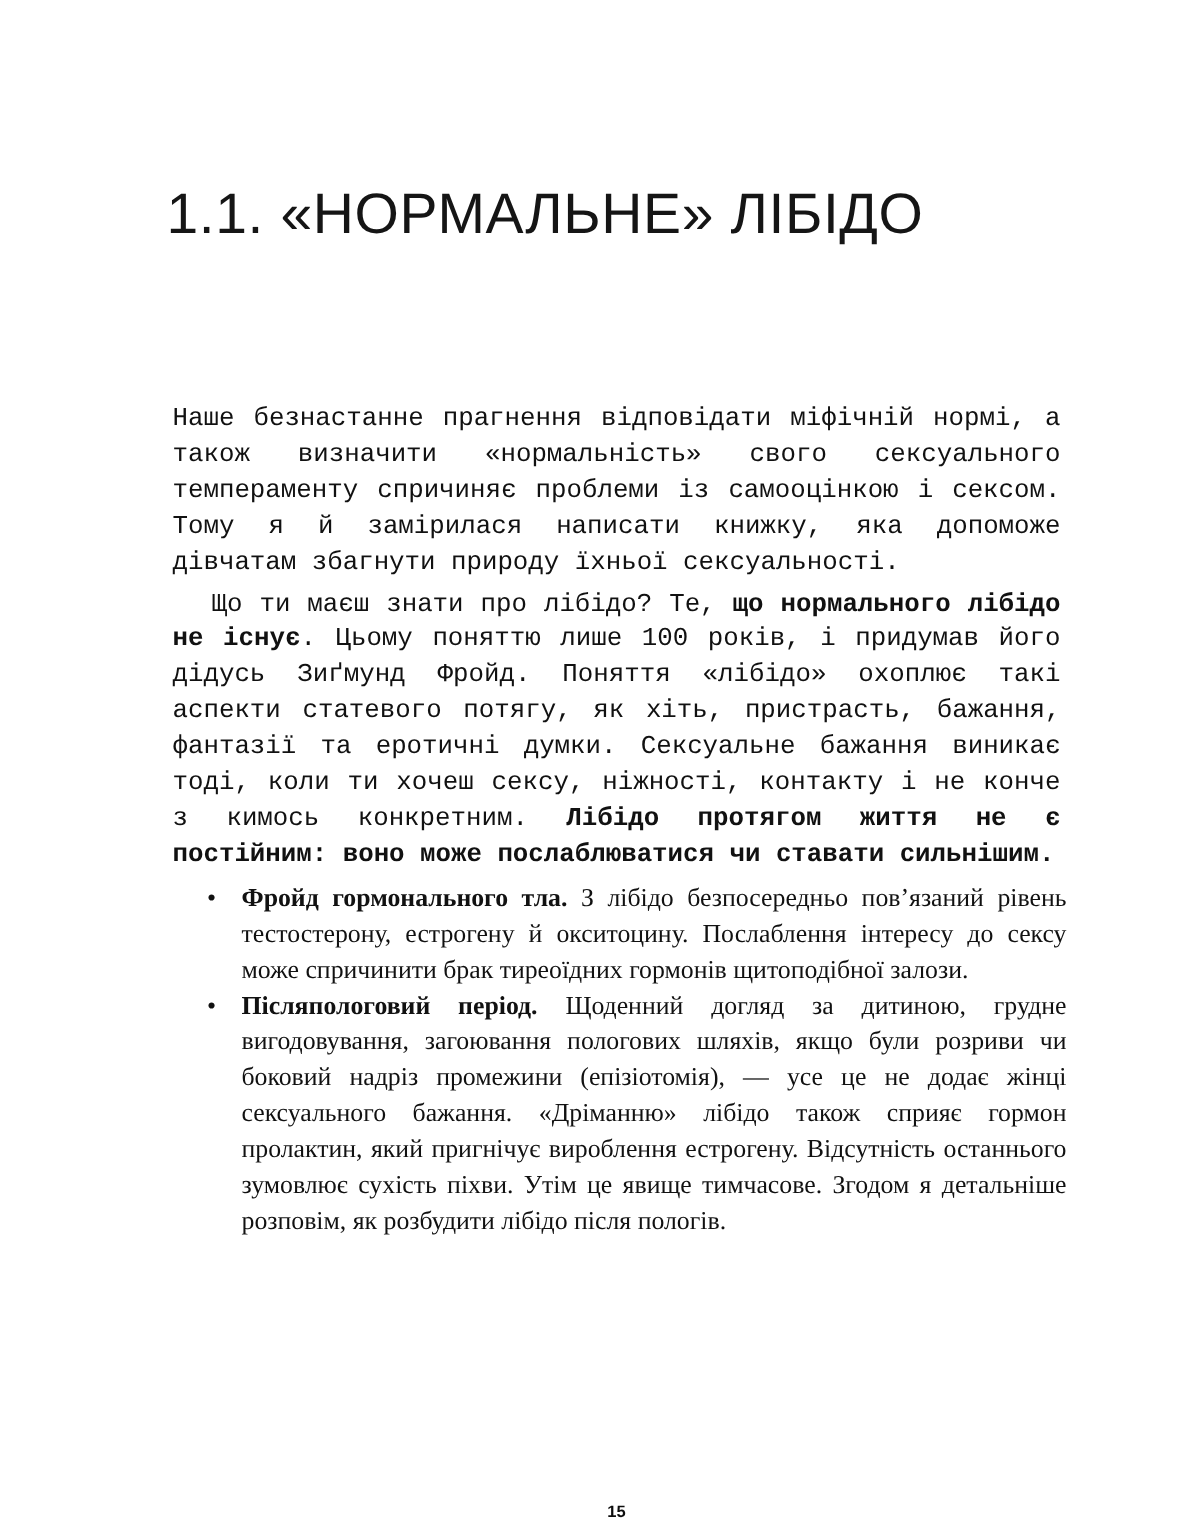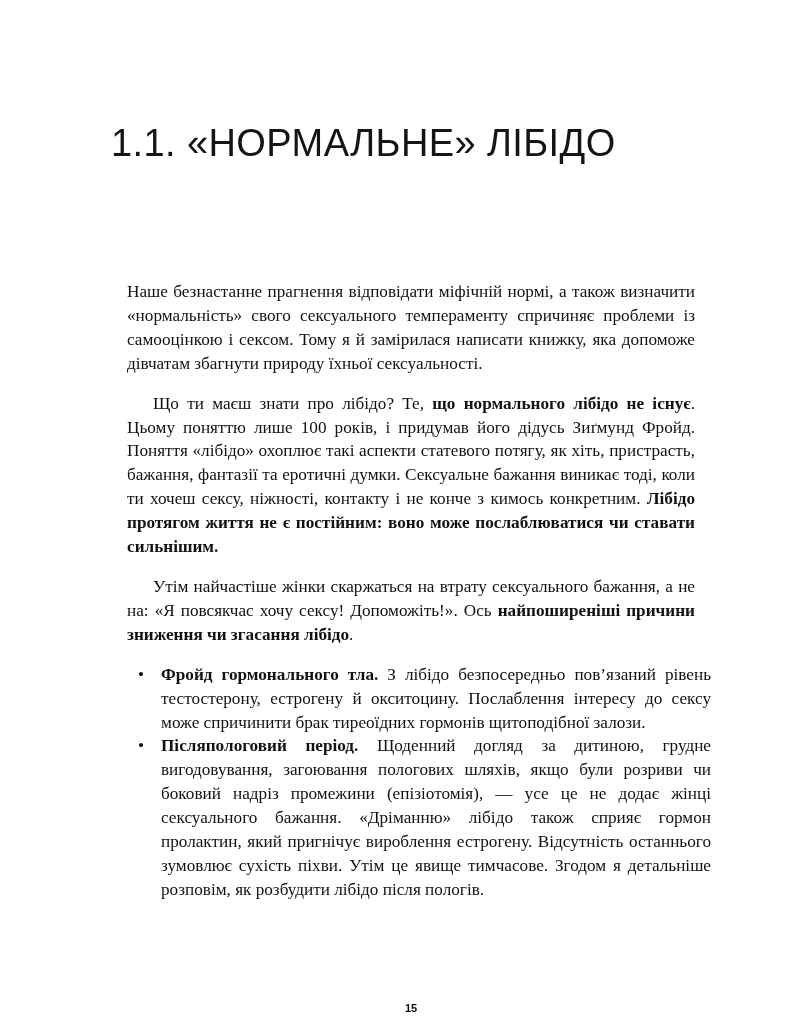--- a/index.html
+++ b/index.html
@@ -42,27 +42,28 @@
 
   
   .body-col {
     position: absolute;
     left: 95px;
     top: 264px;
     width: 600px;
   }
 
   p.para {
-    margin: 16px;
+    margin: 4px;
     font-size: 17.2px;
     line-height: 23.9px;
     text-align: justify;
     text-justify: inter-word;
     hyphens: manual;
     color: #111111;
+    font-family: Liberation Mono, monospace;
   }
   p.para.indent {
     text-indent: 26px;
   }
 
   b, strong { font-weight: bold; }
 
   
   ul.bullets {
     margin: 0;
@@ -107,21 +108,20 @@
 <body>
 
 <div class="page">
 
   <h1 class="chapter-heading">1.1. «НОРМАЛЬНЕ» ЛІБІДО</h1>
 
   <div class="body-col">
 
     <p class="para" id="para-0"><span>Наше безнастанне прагнення відповідати міфічній нормі, а також визначити «нормальність» свого сексуального темпераменту спричиняє проблеми із самооцінкою і сексом. Тому я й замірилася написати книжку, яка допоможе дівчатам збагнути природу їхньої сексуальності.</span></p>
     <p class="para indent" id="para-1"><span>Що ти маєш знати про лібідо? Те, </span><b>що нормального лібідо не існує</b><span>. Цьому поняттю лише 100 років, і придумав його дідусь Зиґмунд Фройд. Поняття «лібідо» охоплює такі аспекти статевого потягу, як хіть, пристрасть, бажання, фантазії та еротичні думки. Сексуальне бажання виникає тоді, коли ти хочеш сексу, ніжності, контакту і не конче з кимось конкретним. </span><b>Лібідо протягом життя не є постійним: воно може послаблюватися чи ставати сильнішим.</b></p>
-    <p class="para indent" id="para-2"><span>Утім найчастіше жінки скаржаться на втрату сексуального бажання, а не на: «Я повсякчас хочу сексу! Допоможіть!». Ось </span><b>найпоширеніші причини зниження чи згасання лібідо</b><span>.</span></p>
 
     <ul class="bullets">
       <li id="bullet-0">
         <span class="bullet-dot">•</span>
         <span class="bullet-text"><b>Фройд гормонального тла.</b><span> З лібідо безпосередньо пов’язаний рівень тестостерону, естрогену й окситоцину. Послаблення інтересу до сексу може спричинити брак тиреоїдних гормонів щитоподібної залози.</span></span>
       </li>
       <li id="bullet-1">
         <span class="bullet-dot">•</span>
         <span class="bullet-text"><b>Післяпологовий період.</b><span> Щоденний догляд за дитиною, грудне вигодовування, загоювання пологових шляхів, якщо були розриви чи боковий надріз промежини (епізіотомія), — усе це не додає жінці сексуального бажання. «Дріманню» лібідо також сприяє гормон пролактин, який пригнічує вироблення естрогену. Відсутність останнього зумовлює сухість піхви. Утім це явище тимчасове. Згодом я детальніше розповім, як розбудити лібідо після пологів.</span></span>
       </li>

